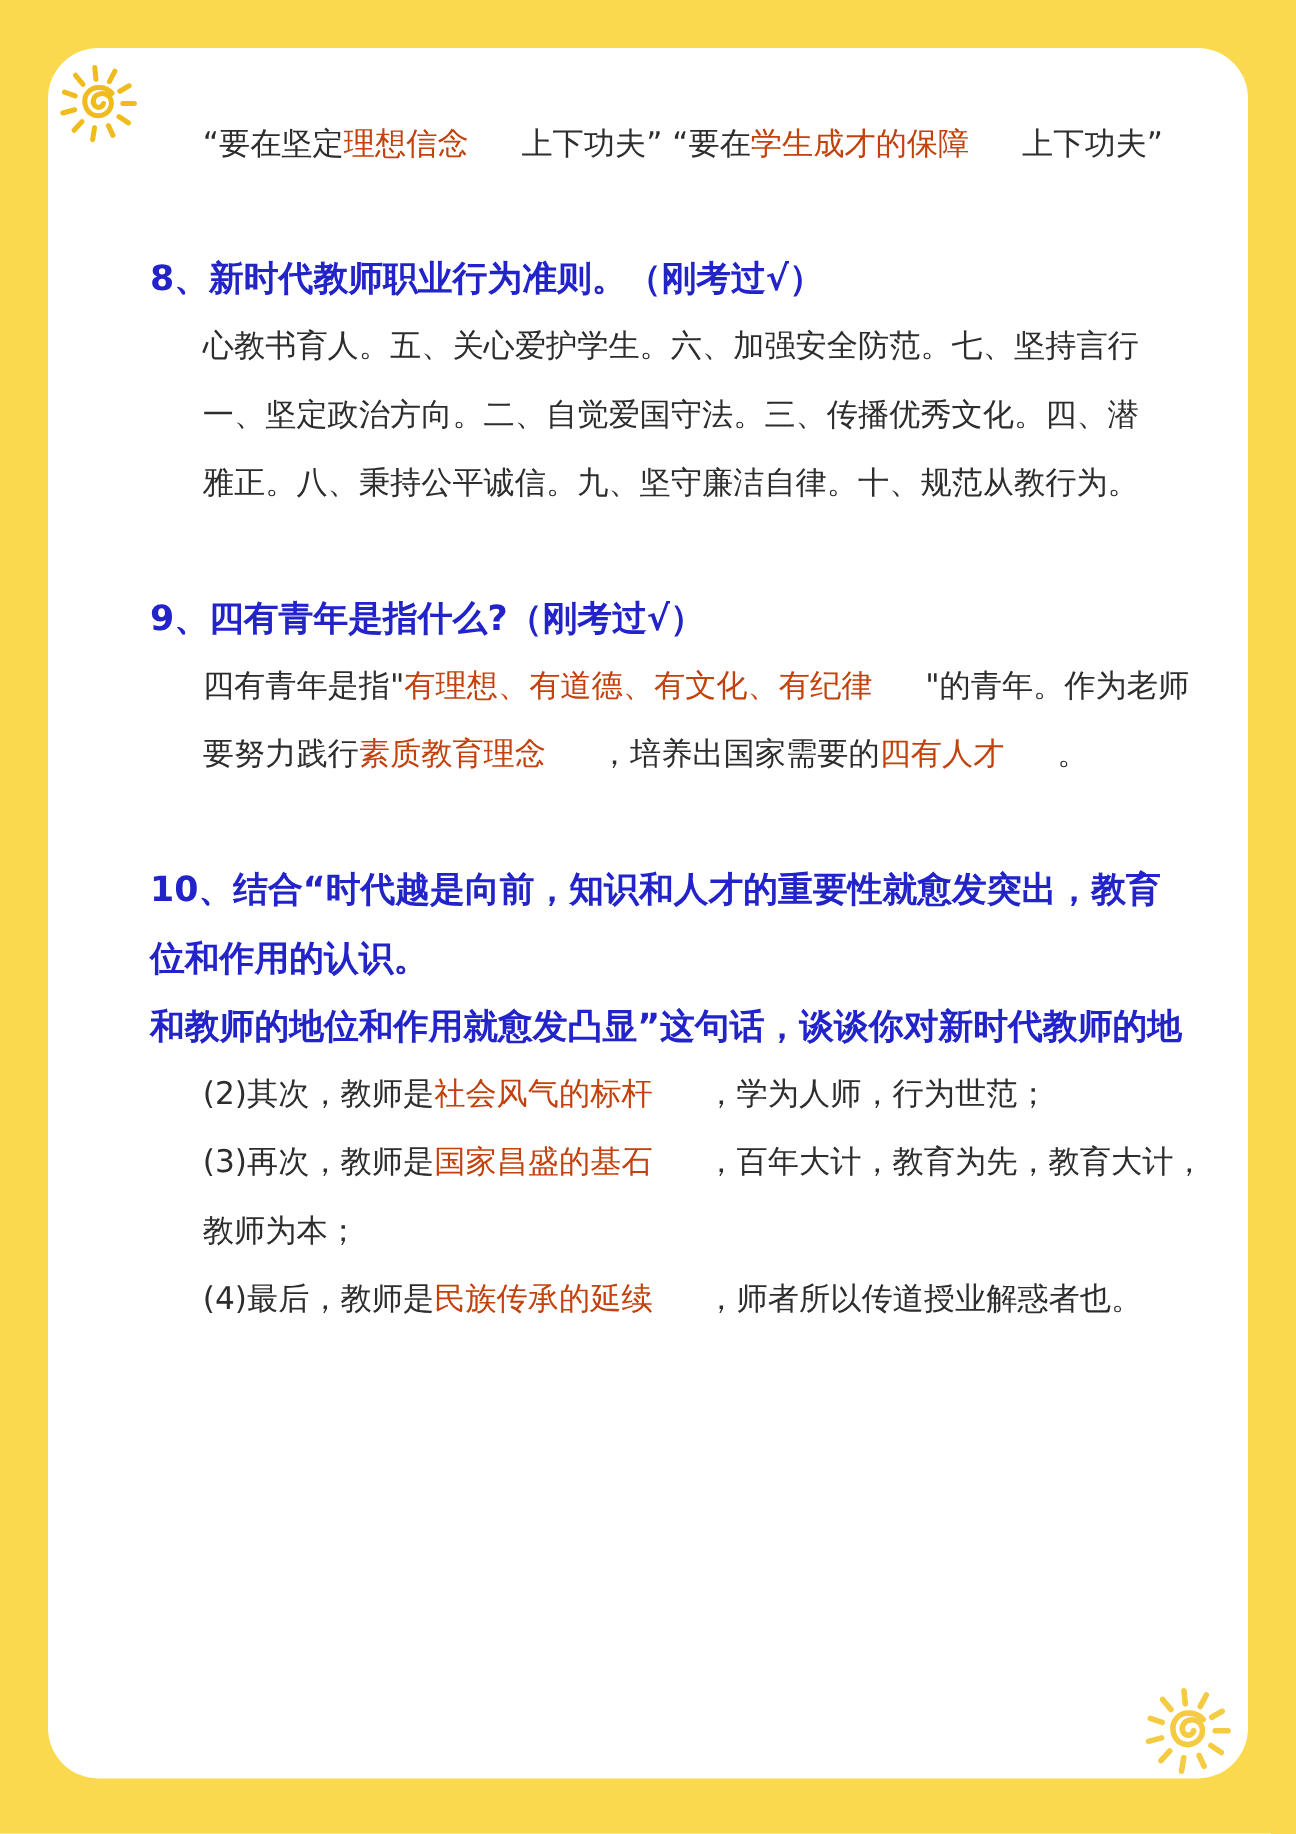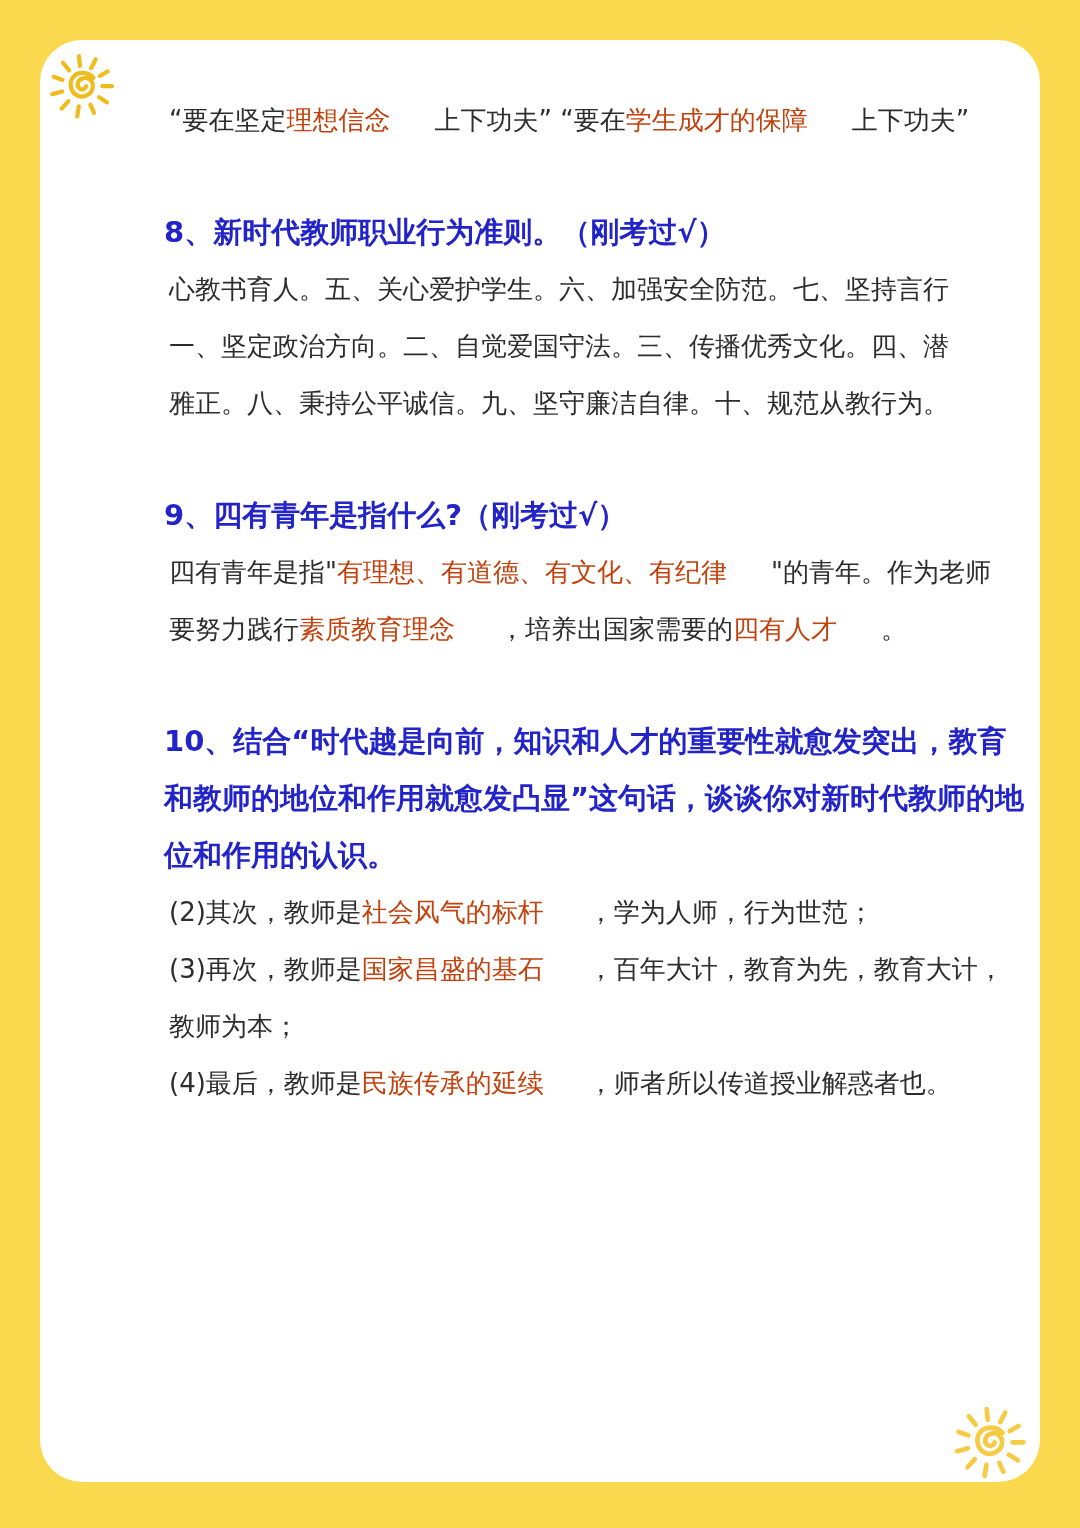--- a/index.html
+++ b/index.html
@@ -27,21 +27,21 @@
     color:#2D2D2D;
     letter-spacing:0px;
   }
   .block-heading .line{
     color:#2223C9;
     font-weight:700;
     font-size:29px;
   }
   .c-k{color:#2D2D2D;margin-left:44px;}
   .c-r{color:#c2410c;}
-  .c-b{color:#2223C9;margin-left:39px;}
+  .c-b{color:#2223C9;}
   .sun{position:absolute;}
   .sun-tl{left:46px;top:44px;width:72px;height:82px;color:#F0BB1D;}
   .sun-br{left:950px;top:1400px;width:80px;height:82px;color:#F5CB43;}
 </style>
 </head>
 <body>
 
 <svg width="0" height="0" style="position:absolute" aria-hidden="true">
   <defs>
     <g id="sunshape" fill="none" stroke="currentColor" stroke-width="7" stroke-linecap="round">
@@ -93,22 +93,22 @@
           <div class="line"><span class="c-b">9、四有青年是指什么?（刚考过√）</span></div>
         </div>
         <div class="block block-body">
           <div class="line"><span class="c-k">四有青年是指"</span><span class="c-r">有理想、有道德、有文化、有纪律</span><span class="c-k">"的青年。作为老师</span></div>
           <div class="line"><span class="c-k">要努力践行</span><span class="c-r">素质教育理念</span><span class="c-k">，培养出国家需要的</span><span class="c-r">四有人才</span><span class="c-k">。</span></div>
         </div>
       </div>
       <div class="section">
         <div class="block block-heading">
           <div class="line"><span class="c-b">10、结合“时代越是向前，知识和人才的重要性就愈发突出，教育</span></div>
+          <div class="line"><span class="c-b">位和作用的认识。</span></div>
           <div class="line"><span class="c-b">和教师的地位和作用就愈发凸显”这句话，谈谈你对新时代教师的地</span></div>
-          <div class="line"><span class="c-b">位和作用的认识。</span></div>
         </div>
         <div class="block block-body">
           <div class="line"><span class="c-k">(2)其次，教师是</span><span class="c-r">社会风气的标杆</span><span class="c-k">，学为人师，行为世范；</span></div>
           <div class="line"><span class="c-k">(3)再次，教师是</span><span class="c-r">国家昌盛的基石</span><span class="c-k">，百年大计，教育为先，教育大计，</span></div>
           <div class="line"><span class="c-k">教师为本；</span></div>
           <div class="line"><span class="c-k">(4)最后，教师是</span><span class="c-r">民族传承的延续</span><span class="c-k">，师者所以传道授业解惑者也。</span></div>
         </div>
       </div>
     </div>
 </div>

